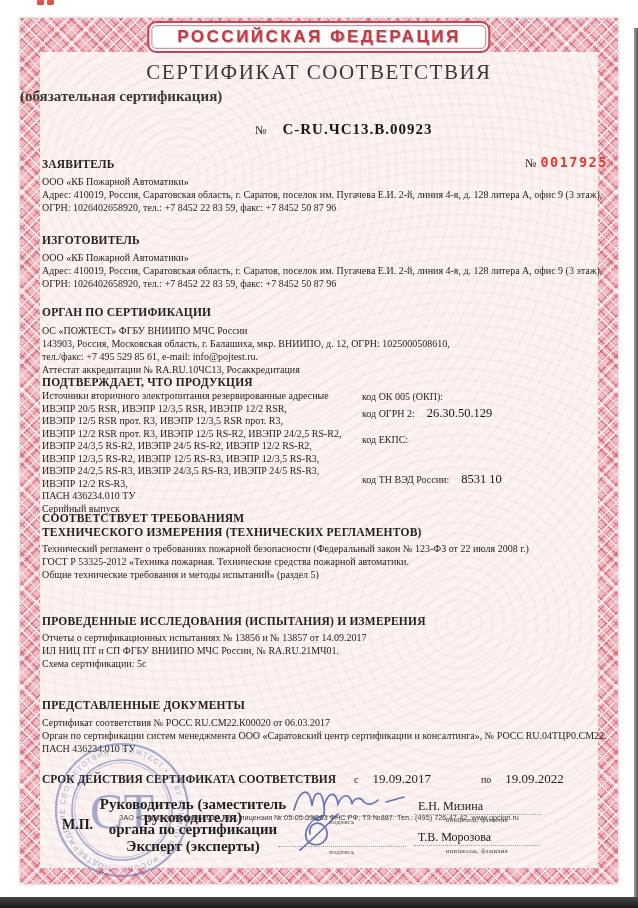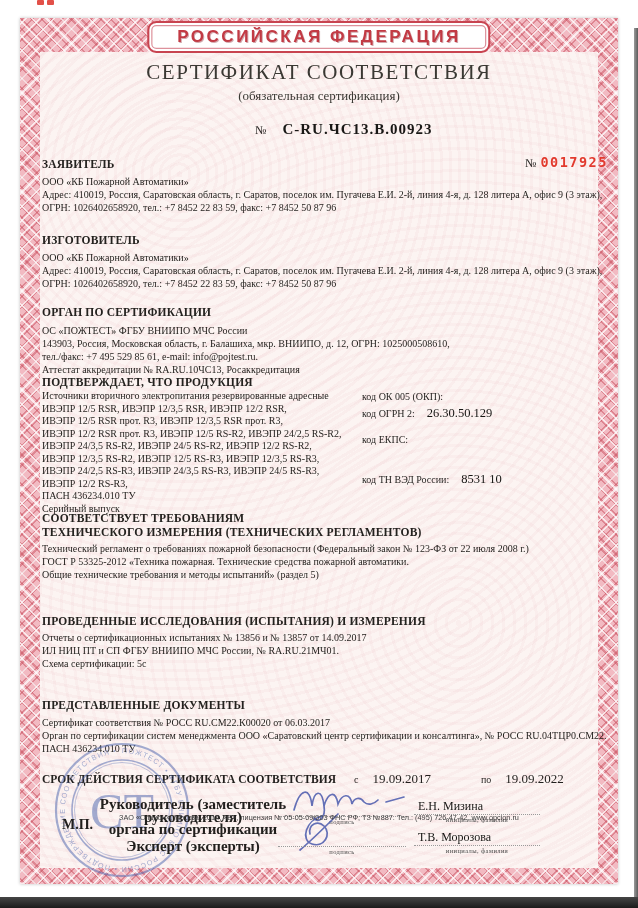--- a/index.html
+++ b/index.html
@@ -32,21 +32,21 @@
   .nw{white-space:nowrap;}
 
   
   .badge{position:absolute;top:3px;left:50%;transform:translateX(-50%);
          background:#fff;border:2.5px solid #c84450;border-radius:9px;
          box-shadow:inset 0 0 0 2px #fff, inset 0 0 0 3.2px #dd919b;
          padding:4px 28px;}
   .badge span{font-family:"Liberation Sans",sans-serif;font-weight:bold;font-size:17px;
          letter-spacing:2.5px;color:#c23a44;text-shadow:1px 1px 0 rgba(146,40,52,.4);white-space:nowrap;}
   .doc-title{top:42px;left:0;right:0;text-align:center;font-size:21px;letter-spacing:1.5px;color:#3a3833;}
-  .doc-sub{top:70px;left:0;right:0;text-align:center;font-size:13px;font-weight:normal;color:#3a3833;}
+  .doc-sub{top:70px;left:0;right:0;font-size:15px;font-weight:bold;color:#3a3833;}
   .certno{top:103px;left:235px;font-size:12px;}
   .certno b{font-size:15px;letter-spacing:1px;margin-left:16px;color:#191816;}
 
   
   .sec-h{font-weight:bold;font-size:11.5px;letter-spacing:.2px;color:#24221f;white-space:nowrap;}
   .bt{font-size:10px;line-height:13px;color:#201e1b;white-space:nowrap;}
   .prod .bt{line-height:12.5px;}
 
   .serial{top:136px;left:505px;font-size:12px;}
   .serial b{font-family:"DejaVu Sans Mono",monospace;font-size:13.5px;letter-spacing:1.5px;
@@ -119,21 +119,21 @@
     <div class="abs" style="left:22px;top:306px;">
       <div class="bt">ОС «ПОЖТЕСТ» ФГБУ ВНИИПО МЧС России</div>
       <div class="bt">143903, Россия, Московская область, г. Балашиха, мкр. ВНИИПО, д. 12, ОГРН: 1025000508610,</div>
       <div class="bt">тел./факс: +7 495 529 85 61, e-mail: info@pojtest.ru.</div>
       <div class="bt">Аттестат аккредитации № RA.RU.10ЧС13, Росаккредитация</div>
     </div>
 
     <div class="abs sec-h" style="left:22px;top:358px;">ПОДТВЕРЖДАЕТ, ЧТО ПРОДУКЦИЯ</div>
     <div class="abs prod" style="left:22px;top:372px;width:340px;">
       <div class="bt">Источники вторичного электропитания резервированные адресные</div>
-      <div class="bt">ИВЭПР 12/5 RSR, ИВЭПР 12/3,5 RSR, ИВЭПР 12/2 RSR,</div>
+      <div class="bt">ИВЭПР 20/5 RSR, ИВЭПР 12/3,5 RSR, ИВЭПР 12/2 RSR,</div>
       <div class="bt">ИВЭПР 12/5 RSR прот. R3, ИВЭПР 12/3,5 RSR прот. R3,</div>
       <div class="bt">ИВЭПР 12/2 RSR прот. R3, ИВЭПР 12/5 RS-R2, ИВЭПР 24/2,5 RS-R2,</div>
       <div class="bt">ИВЭПР 24/3,5 RS-R2, ИВЭПР 24/5 RS-R2, ИВЭПР 12/2 RS-R2,</div>
       <div class="bt">ИВЭПР 12/3,5 RS-R2, ИВЭПР 12/5 RS-R3, ИВЭПР 12/3,5 RS-R3,</div>
       <div class="bt">ИВЭПР 24/2,5 RS-R3, ИВЭПР 24/3,5 RS-R3, ИВЭПР 24/5 RS-R3,</div>
       <div class="bt">ИВЭПР 12/2 RS-R3,</div>
       <div class="bt">ПАСН 436234.010 ТУ</div>
       <div class="bt">Серийный выпуск</div>
     </div>
     <div class="abs codes">

